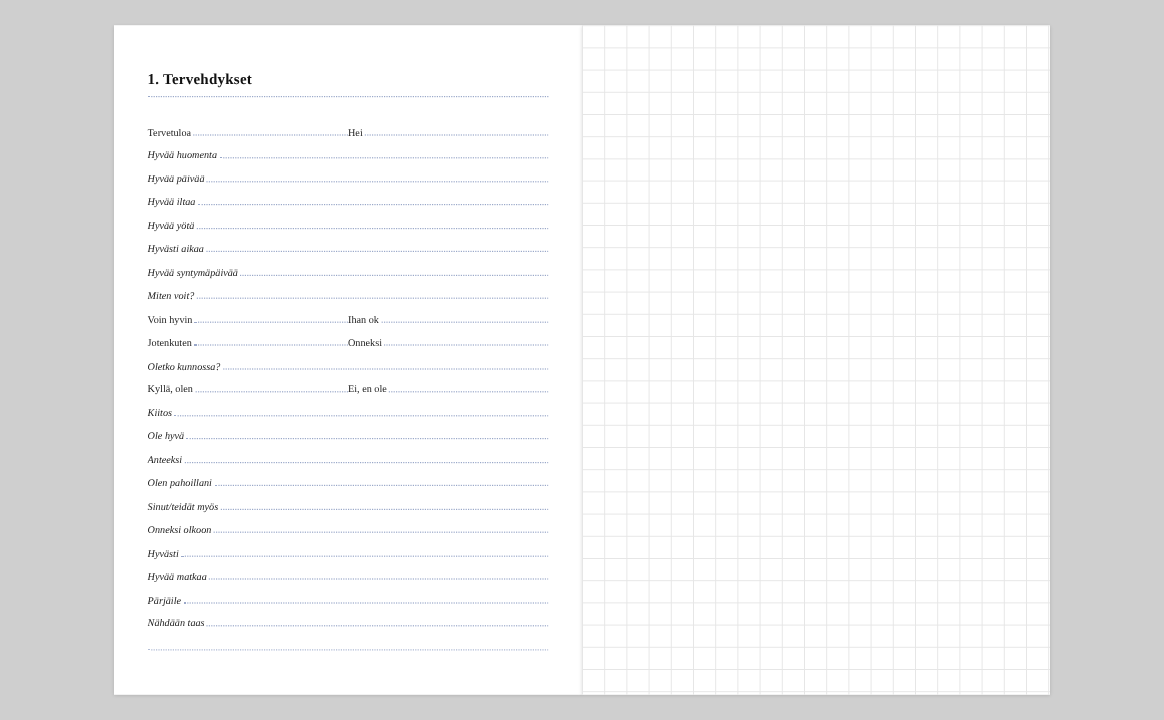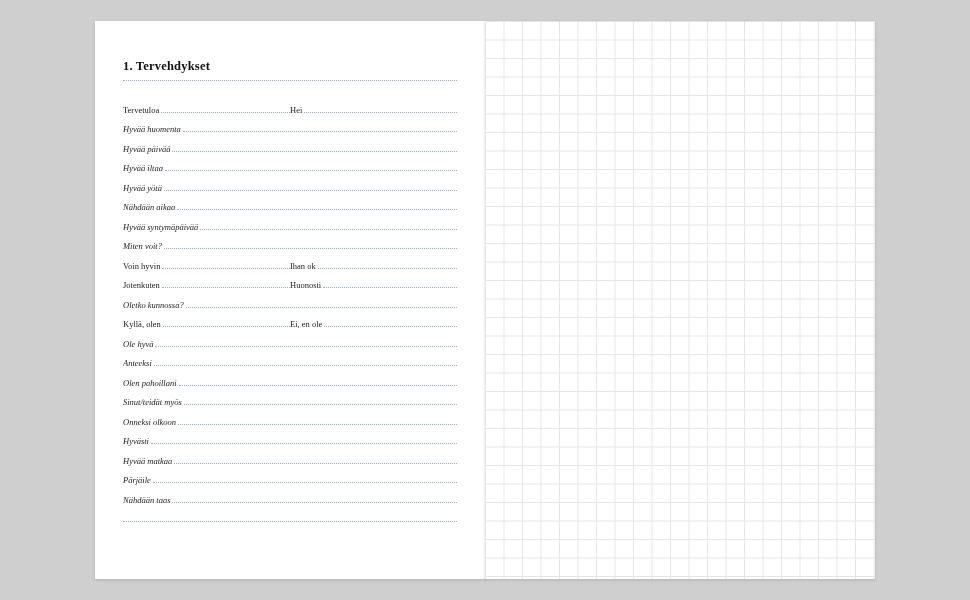--- a/index.html
+++ b/index.html
@@ -115,21 +115,21 @@
           </div>
         </div>
         <div class="row">
           <div class="cell full">
             <span class="label">Hyvää yötä</span>
             <span class="fill"></span>
           </div>
         </div>
         <div class="row">
           <div class="cell full">
-            <span class="label">Nähdään aikaa</span>
+            <span class="label">Hyvästi aikaa</span>
             <span class="fill"></span>
           </div>
         </div>
         <div class="row">
           <div class="cell full">
             <span class="label">Hyvää syntymäpäivää</span>
             <span class="fill"></span>
           </div>
         </div>
         <div class="row">
@@ -147,37 +147,43 @@
             <span class="label">Ihan ok</span>
             <span class="fill"></span>
           </div>
         </div>
         <div class="row">
           <div class="cell half">
             <span class="label">Jotenkuten</span>
             <span class="fill"></span>
           </div>
           <div class="cell half">
-            <span class="label">Huonosti</span>
+            <span class="label">Onneksi</span>
             <span class="fill"></span>
           </div>
         </div>
         <div class="row">
           <div class="cell full">
             <span class="label">Oletko kunnossa?</span>
             <span class="fill"></span>
           </div>
         </div>
         <div class="row">
           <div class="cell half">
             <span class="label">Kyllä, olen</span>
             <span class="fill"></span>
           </div>
           <div class="cell half">
             <span class="label">Ei, en ole</span>
+            <span class="fill"></span>
+          </div>
+        </div>
+        <div class="row">
+          <div class="cell full">
+            <span class="label">Kiitos</span>
             <span class="fill"></span>
           </div>
         </div>
         <div class="row">
           <div class="cell full">
             <span class="label">Ole hyvä</span>
             <span class="fill"></span>
           </div>
         </div>
         <div class="row">

